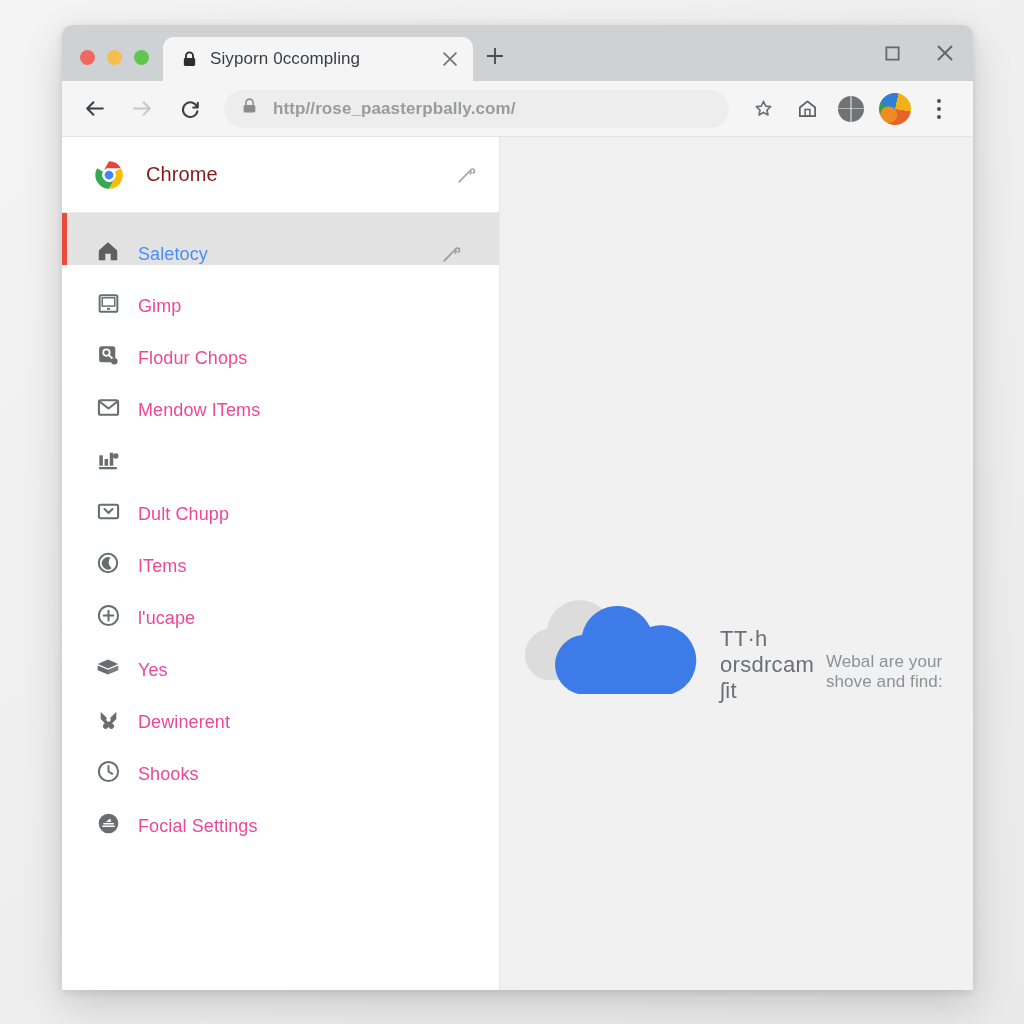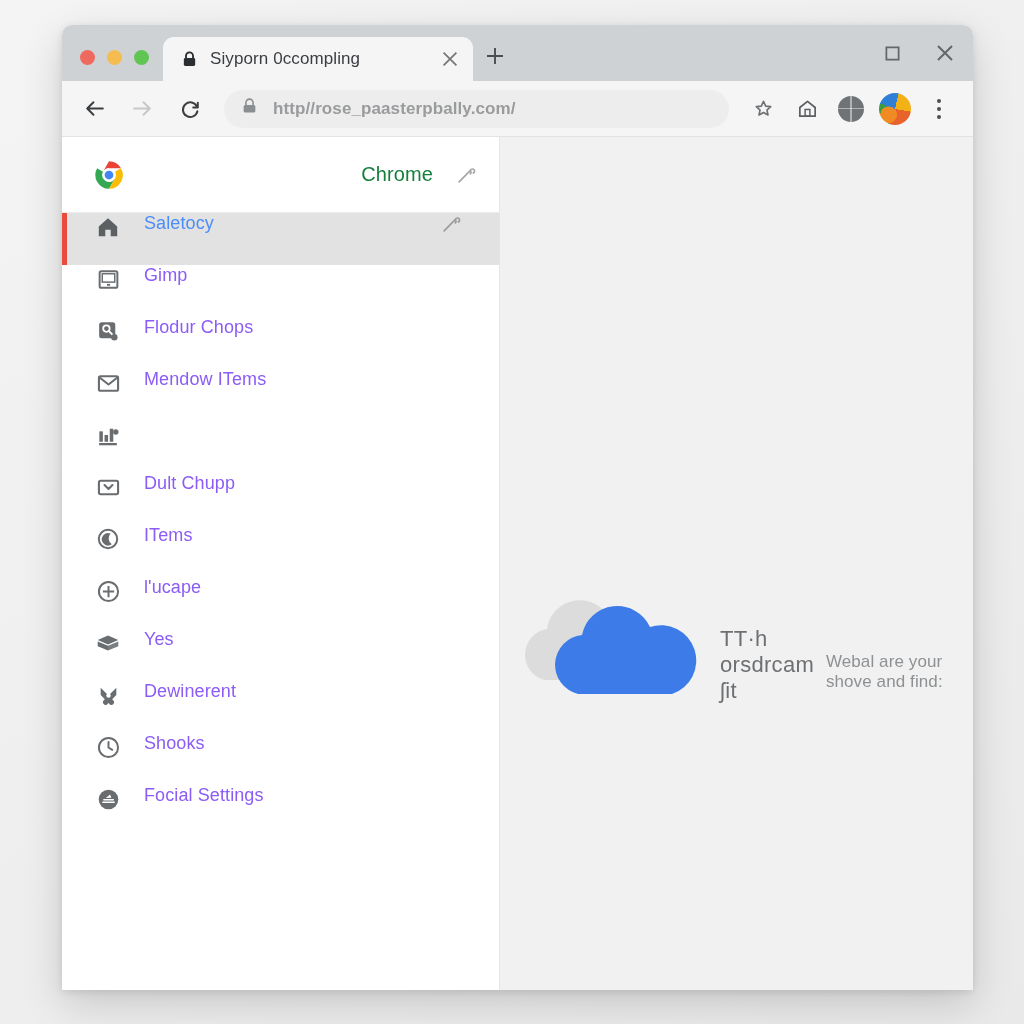--- a/index.html
+++ b/index.html
@@ -149,41 +149,40 @@
     height: 76px;
     display: flex; align-items: center;
     padding: 0 22px 0 32px;
     gap: 22px;
     border-bottom: 1px solid #ececec;
   }
   .chrome-logo { width: 30px; height: 30px; flex: none; }
   .side-header-title {
     flex: 1;
     font-size: 20px;
-    color: #15803d;
+    color: #7f1d1d;
     letter-spacing: .1px;
-    text-align: right;
   }
   .pencil { width: 22px; height: 22px; flex: none; opacity: .62; }
 
   .side-item {
     height: 52px;
-    display: flex; align-items: flex-start;
+    display: flex; align-items: flex-end;
     padding: 0 37px 0 32px;
-    gap: 22px;
+    gap: 16px;
     position: relative;
   }
   .side-item .ico {
     width: 28px; height: 28px; flex: none;
     display: flex; align-items: center; justify-content: center;
   }
   .side-item .label {
     flex: 1;
     font-size: 18px;
-    color: #8b5cf6;
+    color: #ec4899;
     letter-spacing: .1px;
     white-space: nowrap;
   }
   .side-item.selected {
     background: #e2e2e2;
   }
   .side-item.selected .label { color: #4b8dfa; }
   .side-item.selected::before {
     content: "";
     position: absolute; left: 0; top: 0; bottom: 0;

